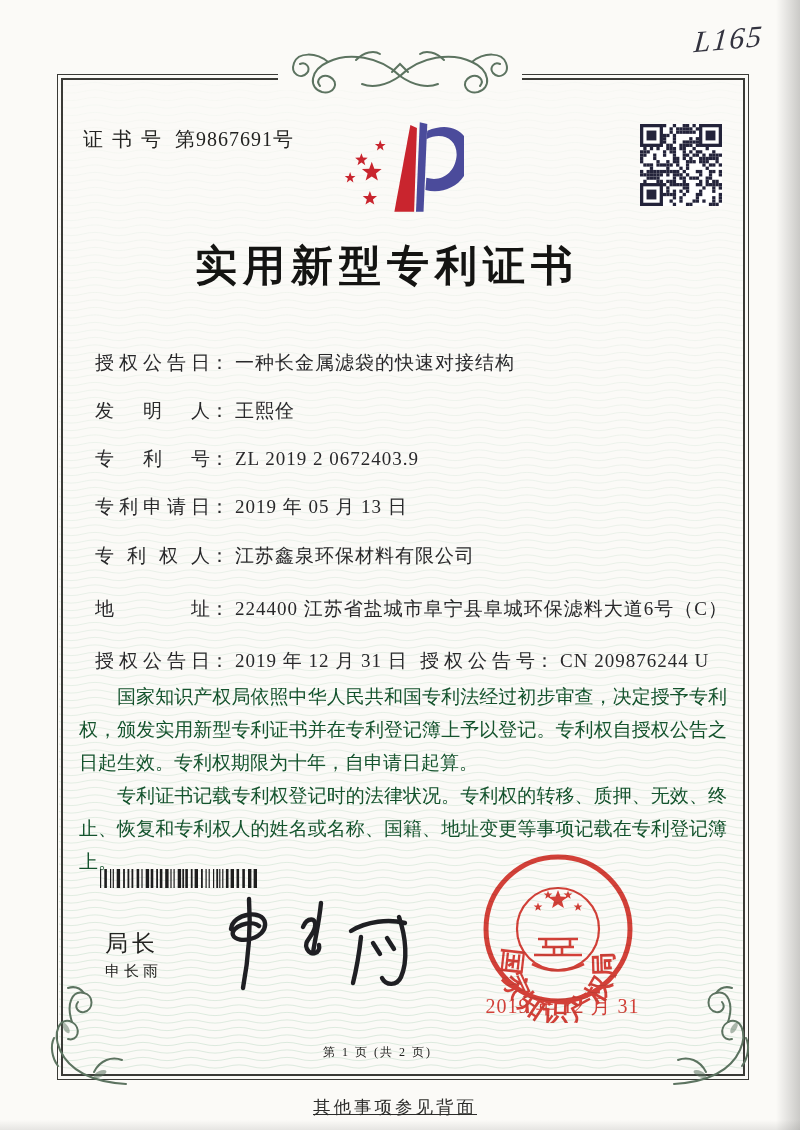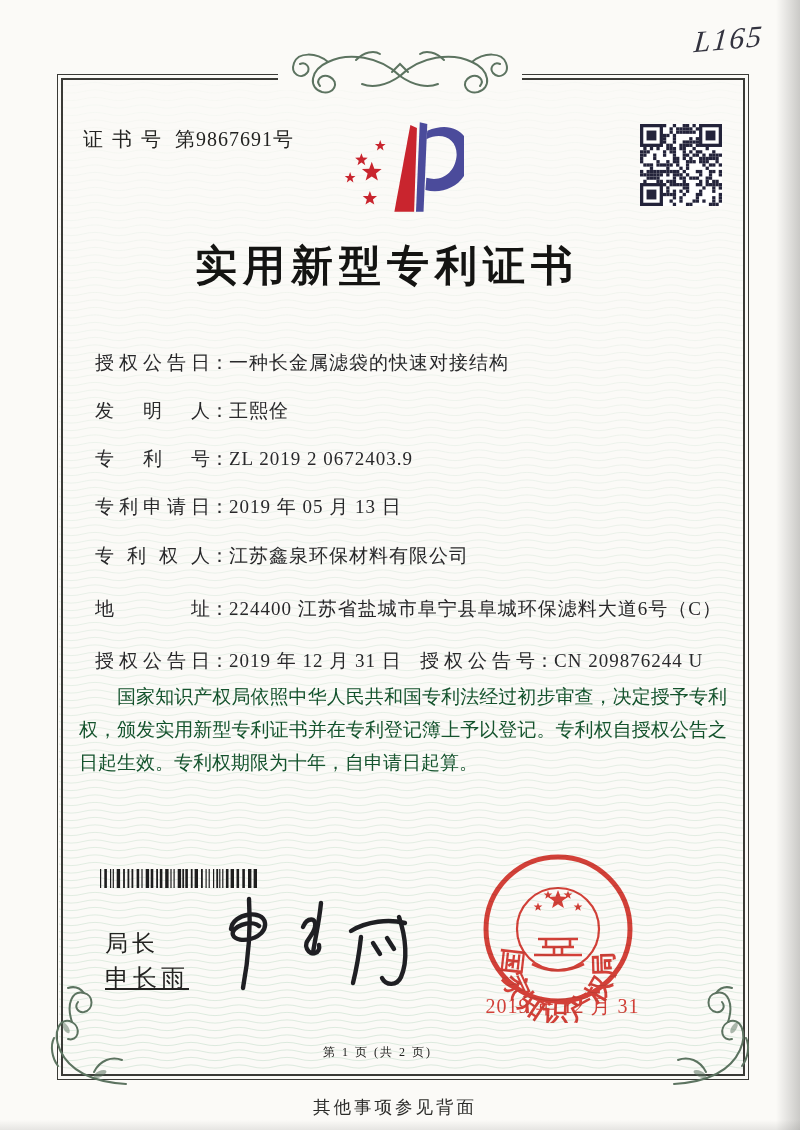--- a/index.html
+++ b/index.html
@@ -18,36 +18,36 @@
   .cert-no .lbl{letter-spacing:9px;margin-top:44px;}
   .cert-no .num{margin-left:0;letter-spacing:1px;}
   .logo{left:336px;top:110px;z-index:3;}
   .qr{left:640px;top:124px;z-index:3;}
   .title{left:57px;top:238px;width:660px;text-align:center;font-size:42px;font-weight:bold;
          letter-spacing:6px;color:#141412;z-index:3;white-space:nowrap;}
   
   .frow{left:95px;font-size:19px;z-index:3;white-space:nowrap;color:#28282a;}
   .flabel{display:inline-block;width:115px;text-align:justify;text-align-last:justify;
           text-justify:inter-character;vertical-align:bottom;}
-  .fval{letter-spacing:1px;}
+  .fval{margin-left:6px;letter-spacing:1px;}
   .r0{top:350px;} .r1{top:398px;} .r2{top:446px;} .r3{top:494px;}
   .r4{top:543px;} .r5{top:596px;} .r6{top:648px;}
   .grant{position:absolute;left:325px;top:0;white-space:nowrap;}
   
   .paras{left:79px;top:680px;width:648px;font-size:19px;line-height:33px;text-align:justify;
          color:#14532d;z-index:3;}
   .paras p{margin:0;text-indent:2em;}
   
   .barcode{left:100px;top:869px;z-index:3;}
   .signer-title{left:105px;top:928px;font-size:23px;letter-spacing:4px;z-index:3;}
-  .signer-name{left:105px;top:962px;font-size:24px;letter-spacing:4px;z-index:3;text-decoration:underline;}
+  .signer-name{left:105px;top:962px;font-size:15px;letter-spacing:4px;z-index:3;}
   .signature{left:205px;top:893px;z-index:4;}
   .seal{left:472px;top:843px;z-index:5;mix-blend-mode:multiply;opacity:0.95;}
   .page-info{left:323px;top:1044px;font-size:12px;letter-spacing:2px;z-index:3;}
-  .back-note{left:313px;top:1095px;font-size:17.5px;letter-spacing:3px;z-index:3;color:#2c2c2a;}
+  .back-note{left:313px;top:1095px;font-size:17.5px;letter-spacing:3px;z-index:3;color:#2c2c2a;text-decoration:underline;}
   
   .orn-top{left:268px;top:44px;z-index:4;}
   .orn-bl{left:40px;top:984px;z-index:4;}
   .orn-br{left:672px;top:984px;z-index:4;transform:scaleX(-1);}
   
   .scan-right{right:0;top:0;bottom:0;width:24px;z-index:9;
               background:linear-gradient(90deg,rgba(90,90,88,0),rgba(90,90,88,0.30));}
   .scan-bottom{left:0;right:0;bottom:0;height:10px;z-index:9;
                background:linear-gradient(0deg,rgba(120,120,118,0.16),rgba(120,120,118,0));}
 </style>
@@ -514,20 +514,21 @@
   </div>
   <div class="abs frow r6">
     <span class="flabel">授权公告日</span><span>：</span><span class="fval">2019 年 12 月 31 日</span>
     <span class="grant">
       <span class="flabel">授权公告号</span><span>：</span><span class="fval">CN 209876244 U</span>
     </span>
   </div>
 
   <div class="abs paras">
     <p>国家知识产权局依照中华人民共和国专利法经过初步审查，决定授予专利权，颁发实用新型专利证书并在专利登记簿上予以登记。专利权自授权公告之日起生效。专利权期限为十年，自申请日起算。</p>
+    <p>专利证书记载专利权登记时的法律状况。专利权的转移、质押、无效、终止、恢复和专利权人的姓名或名称、国籍、地址变更等事项记载在专利登记簿上。</p>
   </div>
 
   <svg class="abs barcode" width="160" height="19" viewBox="0 0 160 19">
     <g class="bars" fill="#1e1e1e">
         <rect x="0.0" y="0" width="1.2" height="19"></rect>
         <rect x="4.3" y="0" width="2.6" height="19"></rect>
         <rect x="10.0" y="0" width="1.2" height="19"></rect>
         <rect x="12.7" y="0" width="1.2" height="19"></rect>
         <rect x="16.7" y="0" width="3.4" height="19"></rect>
         <rect x="23.1" y="0" width="1.8" height="19"></rect>

